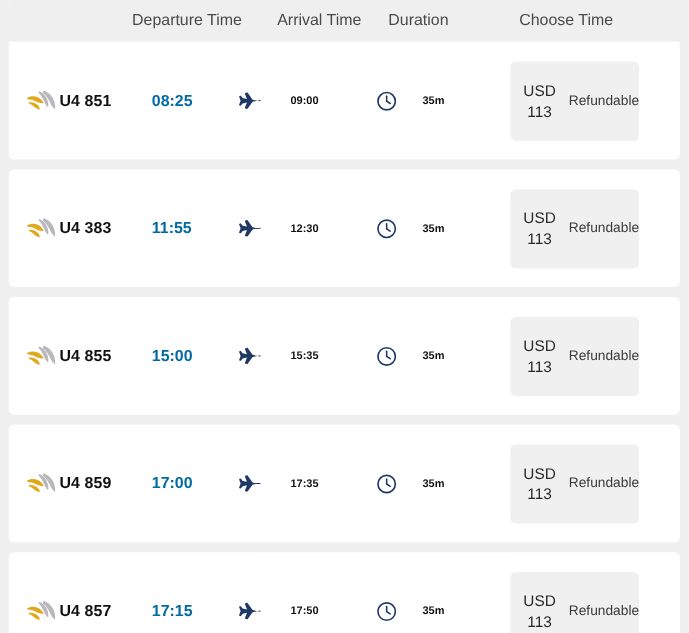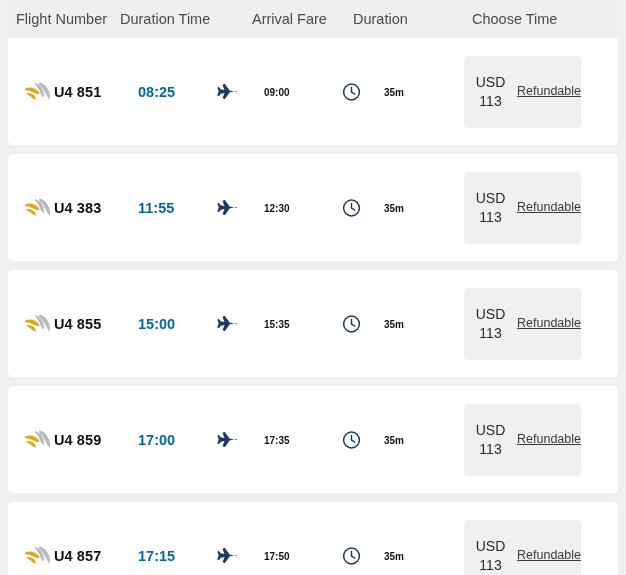--- a/index.html
+++ b/index.html
@@ -132,32 +132,30 @@
   }
   .fare-price {
     font-size: 14px;
     color: #2a2a2a;
     line-height: 1.35;
   }
   .fare-type {
     font-size: 12.5px;
     color: #3a3a3a;
     line-height: 1.35;
-    text-decoration: underline;
   }
 </style>
 </head>
 <body>
 
 <div class="results-panel">
 
   <div class="table-header">
-    <span class="hcell h-flight">Flight Number</span>
-    <span class="hcell h-departure">Duration Time</span>
-    <span class="hcell h-arrival">Arrival Fare</span>
+    <span class="hcell h-departure">Departure Time</span>
+    <span class="hcell h-arrival">Arrival Time</span>
     <span class="hcell h-duration">Duration</span>
     <span class="hcell h-fare">Choose Time</span>
   </div>
 
   <div id="rows-container">
   <div class="flight-row">
 
     <span class="cell airline-logo">
       <svg viewBox="0 0 30 24" width="30" height="24" xmlns="http://www.w3.org/2000/svg">
         <path d="M17.5 2.2 C22.2 3.6 25.8 7.4 27.4 12.4 C28.1 14.7 28.3 17.1 28.0 19.4 C26.3 18.0 24.9 16.2 23.9 14.1 C22.3 10.6 20.2 7.0 17.0 4.6 Z" fill="#b9b9bd"></path>

